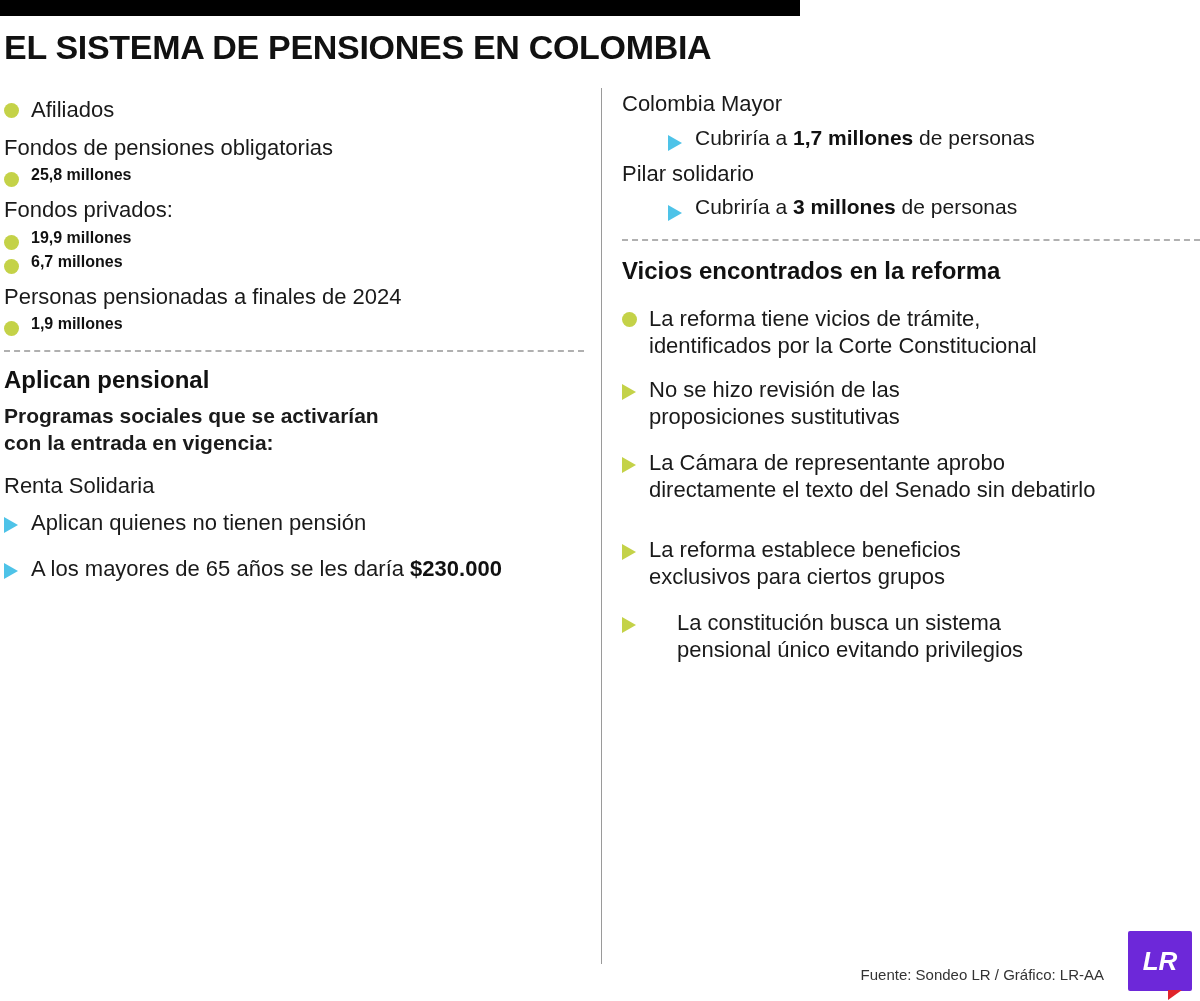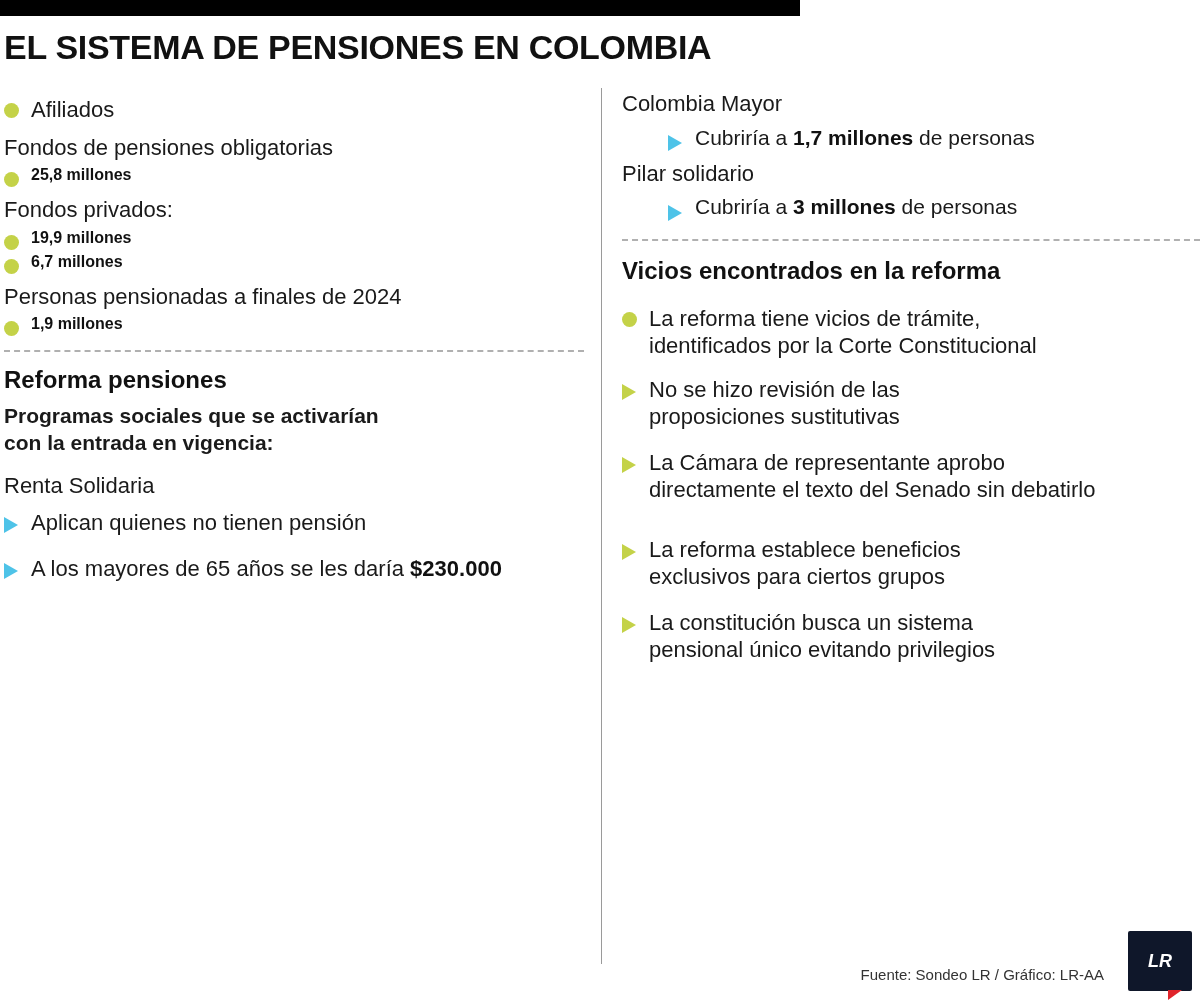--- a/index.html
+++ b/index.html
@@ -149,23 +149,23 @@
     font-size: 15px;
     color: #333333;
     text-align: right;
   }
   .logo {
     position: absolute;
     right: 8px;
     bottom: 10px;
     width: 64px;
     height: 60px;
-    background: #0f172a;
+    background: #6d28d9;
     color: #ffffff;
-    font-size: 18px;
+    font-size: 26px;
     font-weight: bold;
     font-style: italic;
     display: flex;
     align-items: center;
     justify-content: center;
     border-radius: 2px;
   }
   .logo::after {
     content: "";
     position: absolute;
@@ -222,21 +222,21 @@
 
   <div class="heading-line">Personas pensionadas a finales de 2024</div>
   <div class="row">
     <span class="bullet-dot"></span>
     <span class="label-bold">1,9 millones</span>
   </div>
 
   <hr class="dashed-sep">
 
   <div class="pensional-block">
-    <div class="section-head-bold">Reforma pensiones</div>
+    <div class="section-head-bold">Aplican pensional</div>
     <div class="para" style="white-space: pre-line; font-weight: bold;">Programas sociales que se activarían
 con la entrada en vigencia:</div>
     <div class="sub-head">Renta Solidaria</div>
 
     <div class="row" style="margin-bottom:18px;">
       <span class="bullet-tri-blue"></span>
       <span class="label-plain">Aplican quienes no tienen pensión</span>
     </div>
 
     <div class="row">
@@ -282,21 +282,21 @@
     <span class="right-item-text" style="white-space: pre-line;">La Cámara de representante aprobo
 directamente el texto del Senado sin debatirlo</span>
   </div>
 
   <div class="right-item" style="margin-top:32px;">
     <span class="bullet-tri-green"></span>
     <span class="right-item-text" style="white-space: pre-line;">La reforma establece beneficios
 exclusivos para ciertos grupos</span>
   </div>
 
-  <div class="right-item" style="margin-top:18px;">
+  <div class="right-item" style="margin-top:18px;gap:28px;">
     <span class="bullet-tri-green"></span>
     <span class="right-item-text" style="white-space: pre-line;">La constitución busca un sistema
 pensional único evitando privilegios</span>
   </div>
 
 </div>
 
 <div class="source">Fuente: Sondeo LR / Gráfico: LR-AA</div>
 <div class="logo">LR</div>
 

